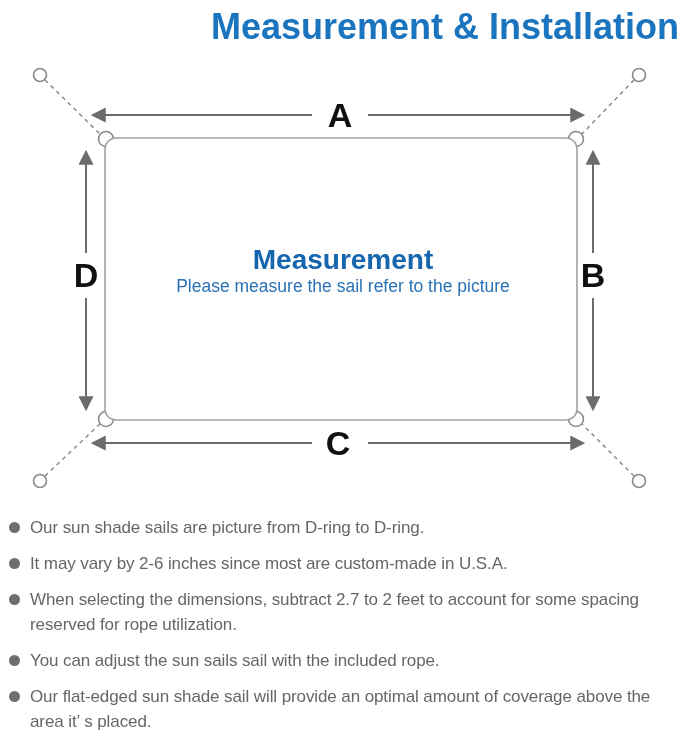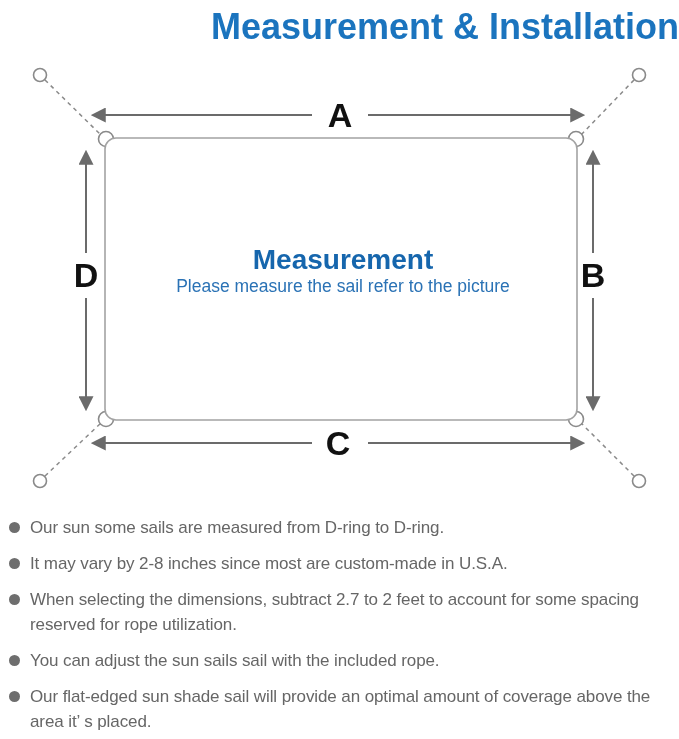--- a/index.html
+++ b/index.html
@@ -96,25 +96,25 @@
     <text class="edge-label" x="86" y="234" text-anchor="middle">D</text>
 
     <text class="center-title" x="343" y="216" text-anchor="middle">Measurement</text>
     <text class="center-sub" x="343" y="239" text-anchor="middle">Please measure the sail refer to the picture</text>
   </svg>
 </div>
 
 <ul class="notes">
   <li>
     <span class="bullet-dot"></span>
-    <span>Our sun some sails are measured from D-ring to D-ring.</span>
+    <span>Our sun shade sails are picture from D-ring to D-ring.</span>
   </li>
   <li>
     <span class="bullet-dot"></span>
-    <span>It may vary by 2-8 inches since most are custom-made in U.S.A.</span>
+    <span>It may vary by 2-6 inches since most are custom-made in U.S.A.</span>
   </li>
   <li>
     <span class="bullet-dot"></span>
     <span>When selecting the dimensions, subtract 2.7 to 2 feet to account for some spacing reserved for rope utilization.</span>
   </li>
   <li>
     <span class="bullet-dot"></span>
     <span>You can adjust the sun sails sail with the included rope.</span>
   </li>
   <li>

